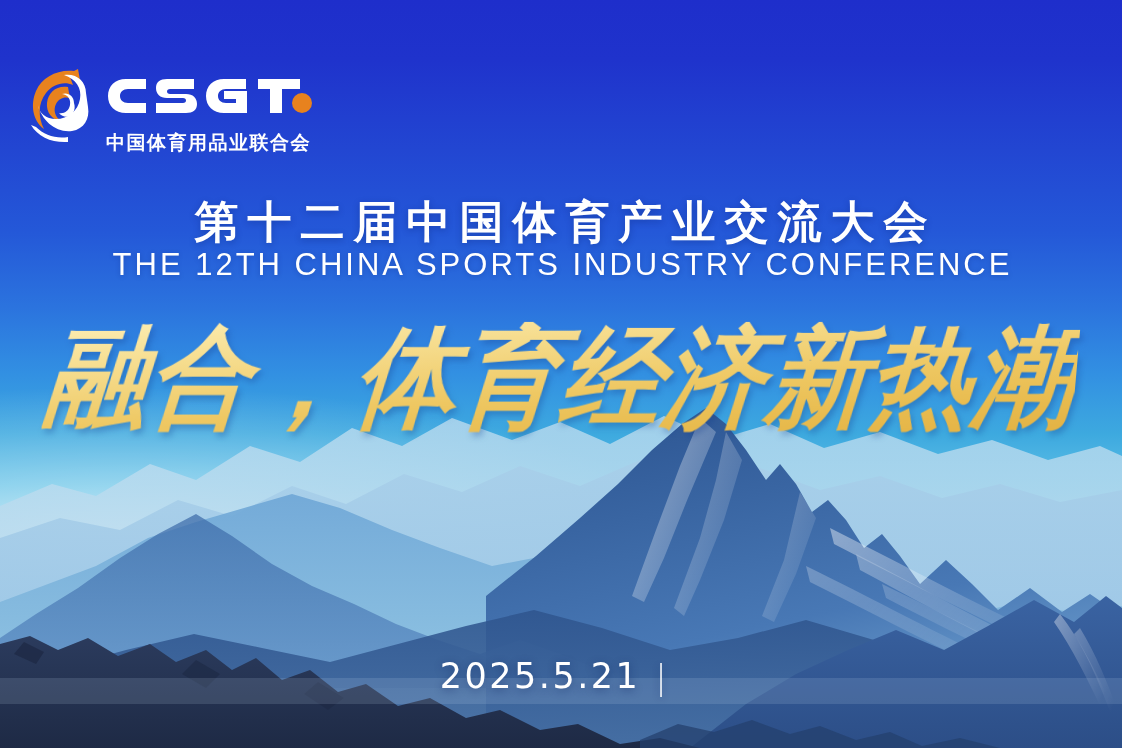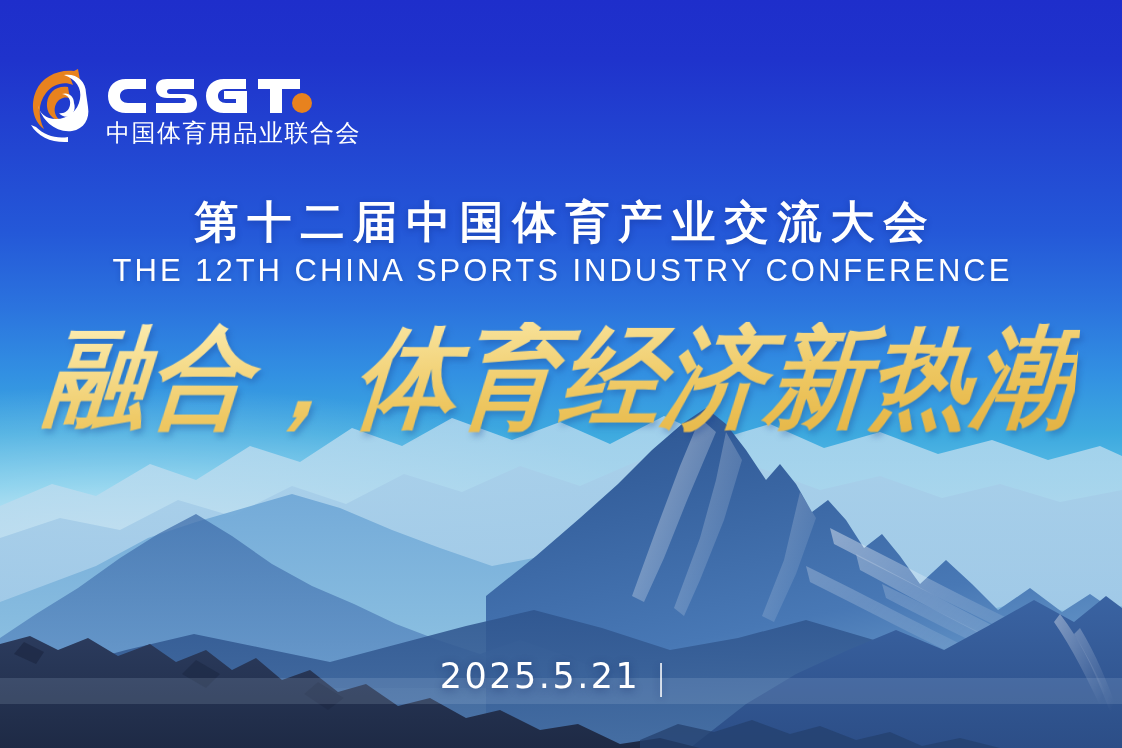--- a/index.html
+++ b/index.html
@@ -77,23 +77,23 @@
   .logo-text { display: flex; flex-direction: column; padding-top: 2px; }
 
   .logo-word {
     display: flex;
     align-items: center;
     height: 56px;
   }
   .logo-word svg { display: block; height: 56px; width: 216px; }
 
   .logo-cn {
-    margin-top: 0;
-    font-size: 24px;
-    font-weight: 400;
+    margin-top: 12px;
+    font-size: 19px;
+    font-weight: 700;
     color: #ffffff;
     letter-spacing: 1.5px;
     line-height: 1;
     white-space: nowrap;
     font-family: "DejaVu Sans", "Liberation Sans", sans-serif;
   }
 
   
   .title-block {
     position: absolute;
@@ -108,21 +108,21 @@
     color: #ffffff;
     letter-spacing: 9px;
     line-height: 1.16;
     margin: 0;
     padding-left: 9px;
     white-space: nowrap;
     text-shadow: 0 2px 7px rgba(10,30,110,0.33);
     font-family: "DejaVu Sans", "Liberation Sans", sans-serif;
   }
   .title-en {
-    margin: 8px 0 0 0;
+    margin: 2px 0 0 0;
     font-size: 31px;
     font-weight: 400;
     color: #ffffff;
     letter-spacing: 3.0px;
     line-height: 1;
     white-space: nowrap;
     padding-left: 3px;
     text-shadow: 0 1px 5px rgba(10,30,110,0.25);
   }
 

